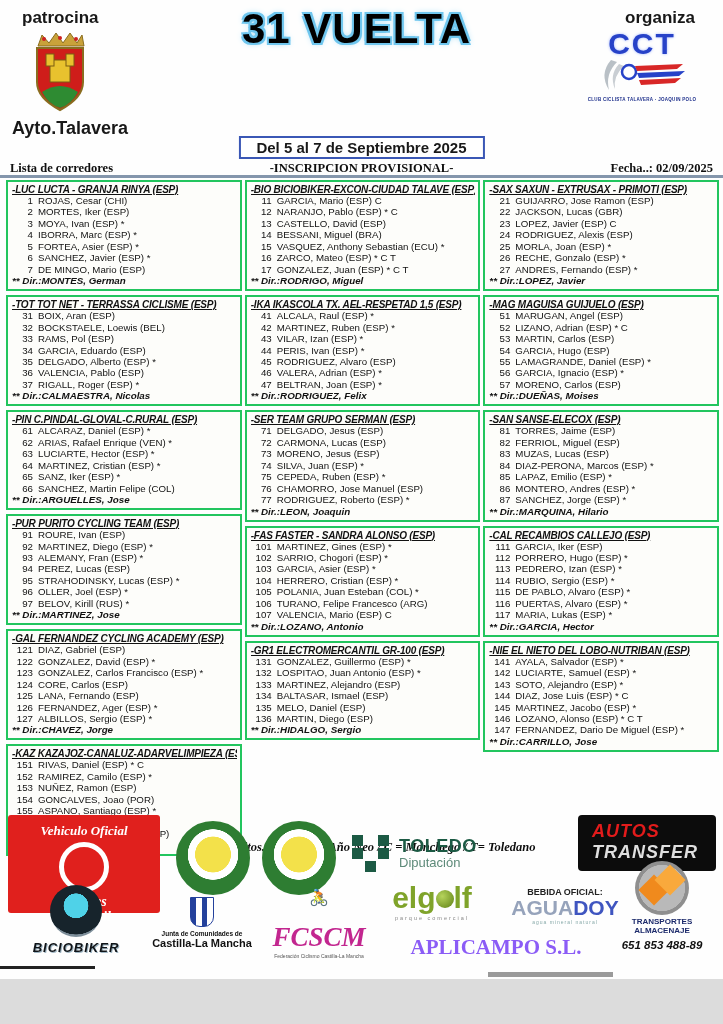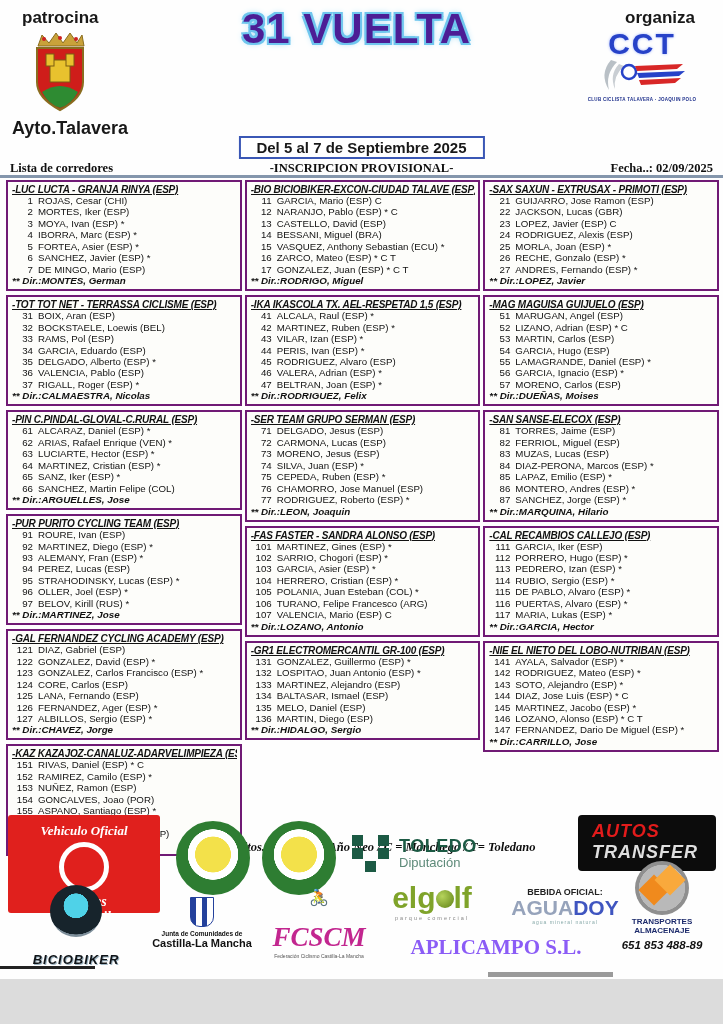--- a/index.html
+++ b/index.html
@@ -5,40 +5,40 @@
   html,body{margin:0;padding:0;background:#dcdcdc;}
   .page{position:relative;width:723px;height:979px;background:#fefefe;margin:0 auto;
         font-family:"Liberation Sans",sans-serif;color:#111;overflow:hidden;}
 
   
   .header{position:relative;height:138px;}
   .patrocina{position:absolute;left:22px;top:8px;font-size:17px;font-weight:bold;color:#181818;}
   .coat{position:absolute;left:32px;top:30px;}
   .ayto{position:absolute;left:12px;top:118px;font-size:18px;font-weight:bold;color:#181818;}
   .title-wrap{position:absolute;left:140px;right:150px;top:4px;text-align:center;}
-  .title-line{font-size:42px;font-weight:800;letter-spacing:1px;color:#4c1d95;line-height:50px;
+  .title-line{font-size:42px;font-weight:800;letter-spacing:1px;color:#000000;line-height:50px;
       text-shadow:-2px -2px 0 #6fc6ee,2px -2px 0 #6fc6ee,-2px 2px 0 #6fc6ee,2px 2px 0 #6fc6ee,0 0 7px #8ed3f2;}
   .organiza{position:absolute;right:28px;top:8px;font-size:17px;font-weight:bold;color:#181818;}
   .cct{position:absolute;right:26px;top:30px;width:110px;text-align:center;}
   .cct-name{font-size:30px;font-weight:800;color:#2742c8;letter-spacing:2px;line-height:28px;
       text-shadow:0 0 3px #9fb3ff;}
   .cct-sub{font-size:4.5px;font-weight:bold;color:#1b2d8a;margin-top:1px;letter-spacing:.3px;}
 
   .date-box{position:absolute;left:50%;top:136px;transform:translateX(-50%);
       border:2.5px solid #3a57b5;padding:1px 16px;font-size:15px;font-weight:bold;color:#191919;
       white-space:nowrap;background:#fff;}
   .subheader{position:absolute;top:161px;left:0;right:0;display:flex;justify-content:space-between;
       padding:0 10px;font-family:"Liberation Serif",serif;font-weight:bold;font-size:12.5px;color:#101010;}
   .sub-center{position:absolute;left:50%;transform:translateX(-50%);}
   .rule{position:absolute;top:175px;left:0;right:0;height:3px;background:#8496ac;}
 
   
   .grid{position:absolute;top:180px;left:6px;right:4px;display:flex;gap:3px;align-items:flex-start;}
   .team-col{flex:1;display:flex;flex-direction:column;gap:4px;min-width:0;}
-  .team-box{border:2px solid #701a75;background:#fdfdfa;padding:1px 3px 2px 4px;}
+  .team-box{border:2px solid #22c55e;background:#fdfdfa;padding:1px 3px 2px 4px;}
   .team-name{font-weight:bold;font-style:italic;font-size:10px;text-decoration:underline;
       white-space:nowrap;overflow:hidden;letter-spacing:-0.2px;padding-top:1px;}
   .rider-row{display:flex;font-size:9.7px;line-height:11.45px;white-space:nowrap;overflow:hidden;}
   .rider-num{width:21px;text-align:right;flex:0 0 21px;margin-right:5px;}
   .rider-name{flex:1;overflow:hidden;}
   .team-dir{font-weight:bold;font-style:italic;font-size:9.8px;line-height:12px;white-space:nowrap;}
 
   .total-note{position:absolute;top:840px;left:0;right:0;text-align:center;
       font-family:"Liberation Serif",serif;font-style:italic;font-weight:bold;font-size:12.5px;color:#0d0d0d;}
 
@@ -63,21 +63,21 @@
   .toledo .tname{font-size:18px;font-weight:800;color:#1c5a44;line-height:18px;letter-spacing:.5px;}
   .toledo .tsub{font-size:13px;color:#5d8a79;}
   .autos{left:578px;top:6px;width:138px;height:56px;background:#0c0c0c;border-radius:4px;
       padding:6px 0 0 14px;box-sizing:border-box;font-style:italic;font-weight:800;line-height:21px;}
   .autos .a1{color:#e21b1b;font-size:18px;letter-spacing:1px;}
   .autos .a2{color:#dfdfdf;font-size:18px;letter-spacing:1px;}
   .bici{left:12px;top:76px;width:128px;text-align:center;}
   .bici .logo{width:52px;height:52px;border-radius:50%;margin:0 auto;
       background:radial-gradient(circle at 50% 40%,#4fd2e8 0 30%,#17242c 31% 70%,#7c8d99 71% 100%);}
   .bici .bname{font-size:13px;font-weight:800;font-style:italic;letter-spacing:1px;color:#101418;
-      margin-top:15px;text-shadow:1px 1px 0 #9fb6c4;}
+      margin-top:3px;text-shadow:1px 1px 0 #9fb6c4;}
   .junta{left:148px;top:88px;width:108px;text-align:center;color:#111;}
   .junta .shield{width:22px;height:28px;margin:0 auto 3px;border:1px solid #24419c;
       background:linear-gradient(90deg,#24419c 0 25%,#fff 25% 50%,#24419c 50% 75%,#fff 75% 100%);
       border-radius:0 0 10px 10px;}
   .junta .j1{font-size:6.5px;font-weight:bold;}
   .junta .j2{font-size:11px;font-weight:800;}
   .fcscm{left:264px;top:82px;width:110px;text-align:center;}
   .fcscm .cyclist{font-size:16px;color:#c2268f;line-height:14px;}
   .fcscm .fname{font-family:"Liberation Serif",serif;font-style:italic;font-weight:800;font-size:27px;
       line-height:28px;color:#1b1b1b;margin-top:18px;}
@@ -634,21 +634,21 @@
           <div class="team-dir">** Dir.:GARCIA, Hector</div>
         </div>
         <div class="team-box">
           <div class="team-name">-NIE  EL NIETO DEL LOBO-NUTRIBAN  (ESP)</div>
           <div class="rider-row">
             <span class="rider-num">141</span>
             <span class="rider-name">AYALA, Salvador (ESP) *</span>
           </div>
           <div class="rider-row">
             <span class="rider-num">142</span>
-            <span class="rider-name">RODRIGUEZ, Mateo (ESP) *</span>
+            <span class="rider-name">LUCIARTE, Samuel (ESP) *</span>
           </div>
           <div class="rider-row">
             <span class="rider-num">143</span>
             <span class="rider-name">SOTO, Alejandro (ESP) *</span>
           </div>
           <div class="rider-row">
             <span class="rider-num">144</span>
             <span class="rider-name">DIAZ, Jose Luis (ESP) * C</span>
           </div>
           <div class="rider-row">

